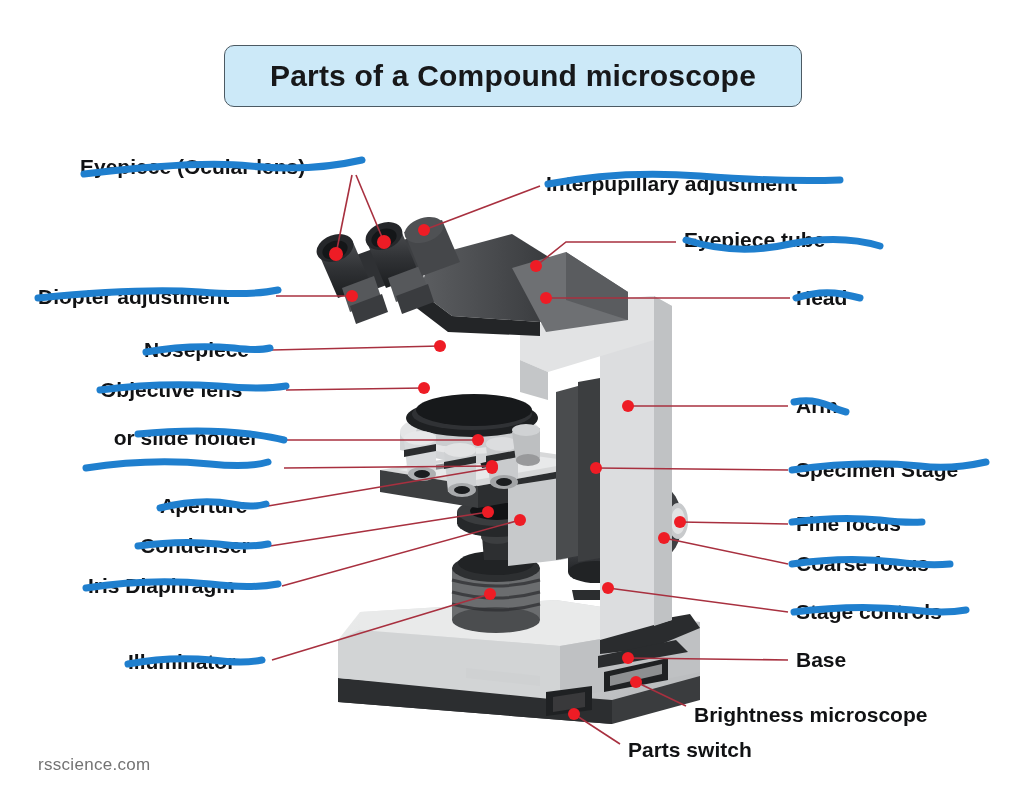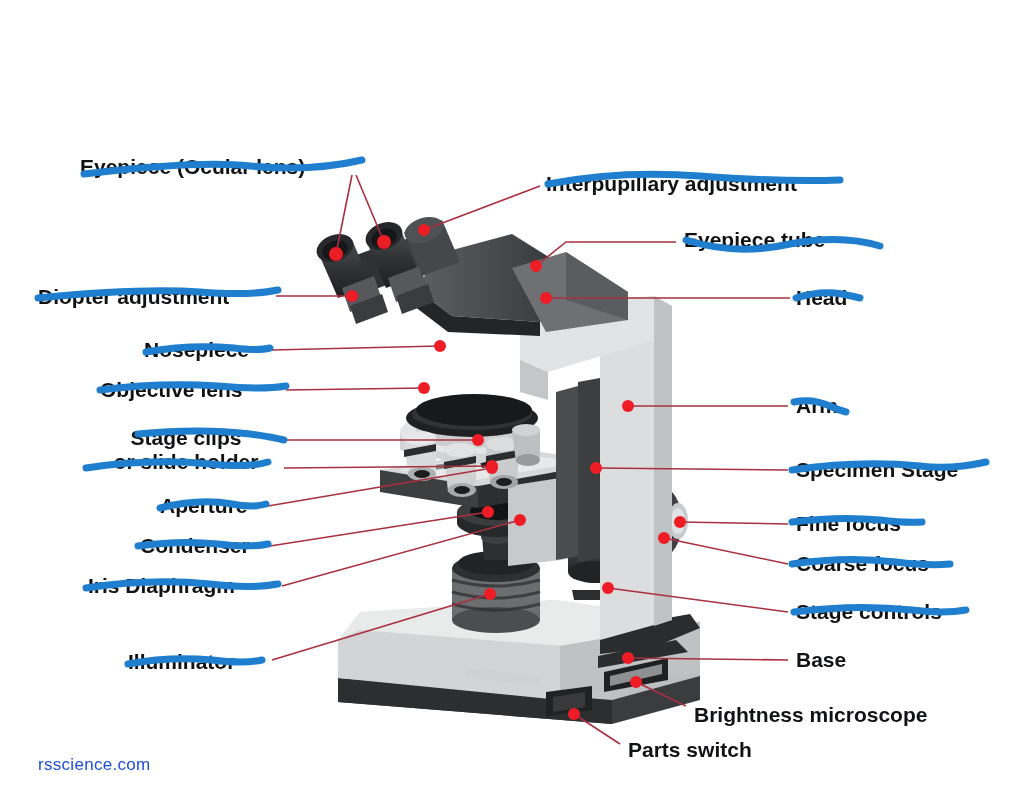--- a/index.html
+++ b/index.html
@@ -40,21 +40,21 @@
     letter-spacing: 0.2px;
     white-space: nowrap;
   }
 
   
   #watermark {
     position: absolute;
     left: 38px;
     top: 755px;
     font-size: 17px;
-    color: #1d4ed8;
+    color: #737373;
     letter-spacing: 0.3px;
   }
 
   
   .label {
     position: absolute;
     font-size: 21px;
     font-weight: bold;
     color: #111214;
     white-space: nowrap;
@@ -328,39 +328,41 @@
       <circle cx="596" cy="468" r="6"></circle>
       <circle cx="680" cy="522" r="6"></circle>
       <circle cx="664" cy="538" r="6"></circle>
       <circle cx="608" cy="588" r="6"></circle>
       <circle cx="628" cy="658" r="6"></circle>
       <circle cx="636" cy="682" r="6"></circle>
       <circle cx="574" cy="714" r="6"></circle>
     </g>
   </svg>
 
+  <div id="title-box">
+    <div id="title-text">Parts of a Compound microscope</div>
+  </div>
 
   <div class="label left" style="left:80px; top:155px;">
     <span class="ln">Eyepiece (Ocular lens)</span>
   </div>
 
   <div class="label left" style="left:38px; top:285px;">
     <span class="ln">Diopter adjustment</span>
   </div>
 
   <div class="label left" style="left:144px; top:338px;">
     <span class="ln">Nosepiece</span>
   </div>
 
   <div class="label left" style="left:100px; top:378px;">
     <span class="ln">Objective lens</span>
   </div>
 
   <div class="label left" style="left:86px; top:426px; text-align:center; width:200px;">
-    <span class="ln">Stage clips</span>
     <span class="ln">or slide holder</span>
   </div>
 
   <div class="label left" style="left:160px; top:494px;">
     <span class="ln">Aperture</span>
   </div>
 
   <div class="label left" style="left:140px; top:534px;">
     <span class="ln">Condenser</span>
   </div>

